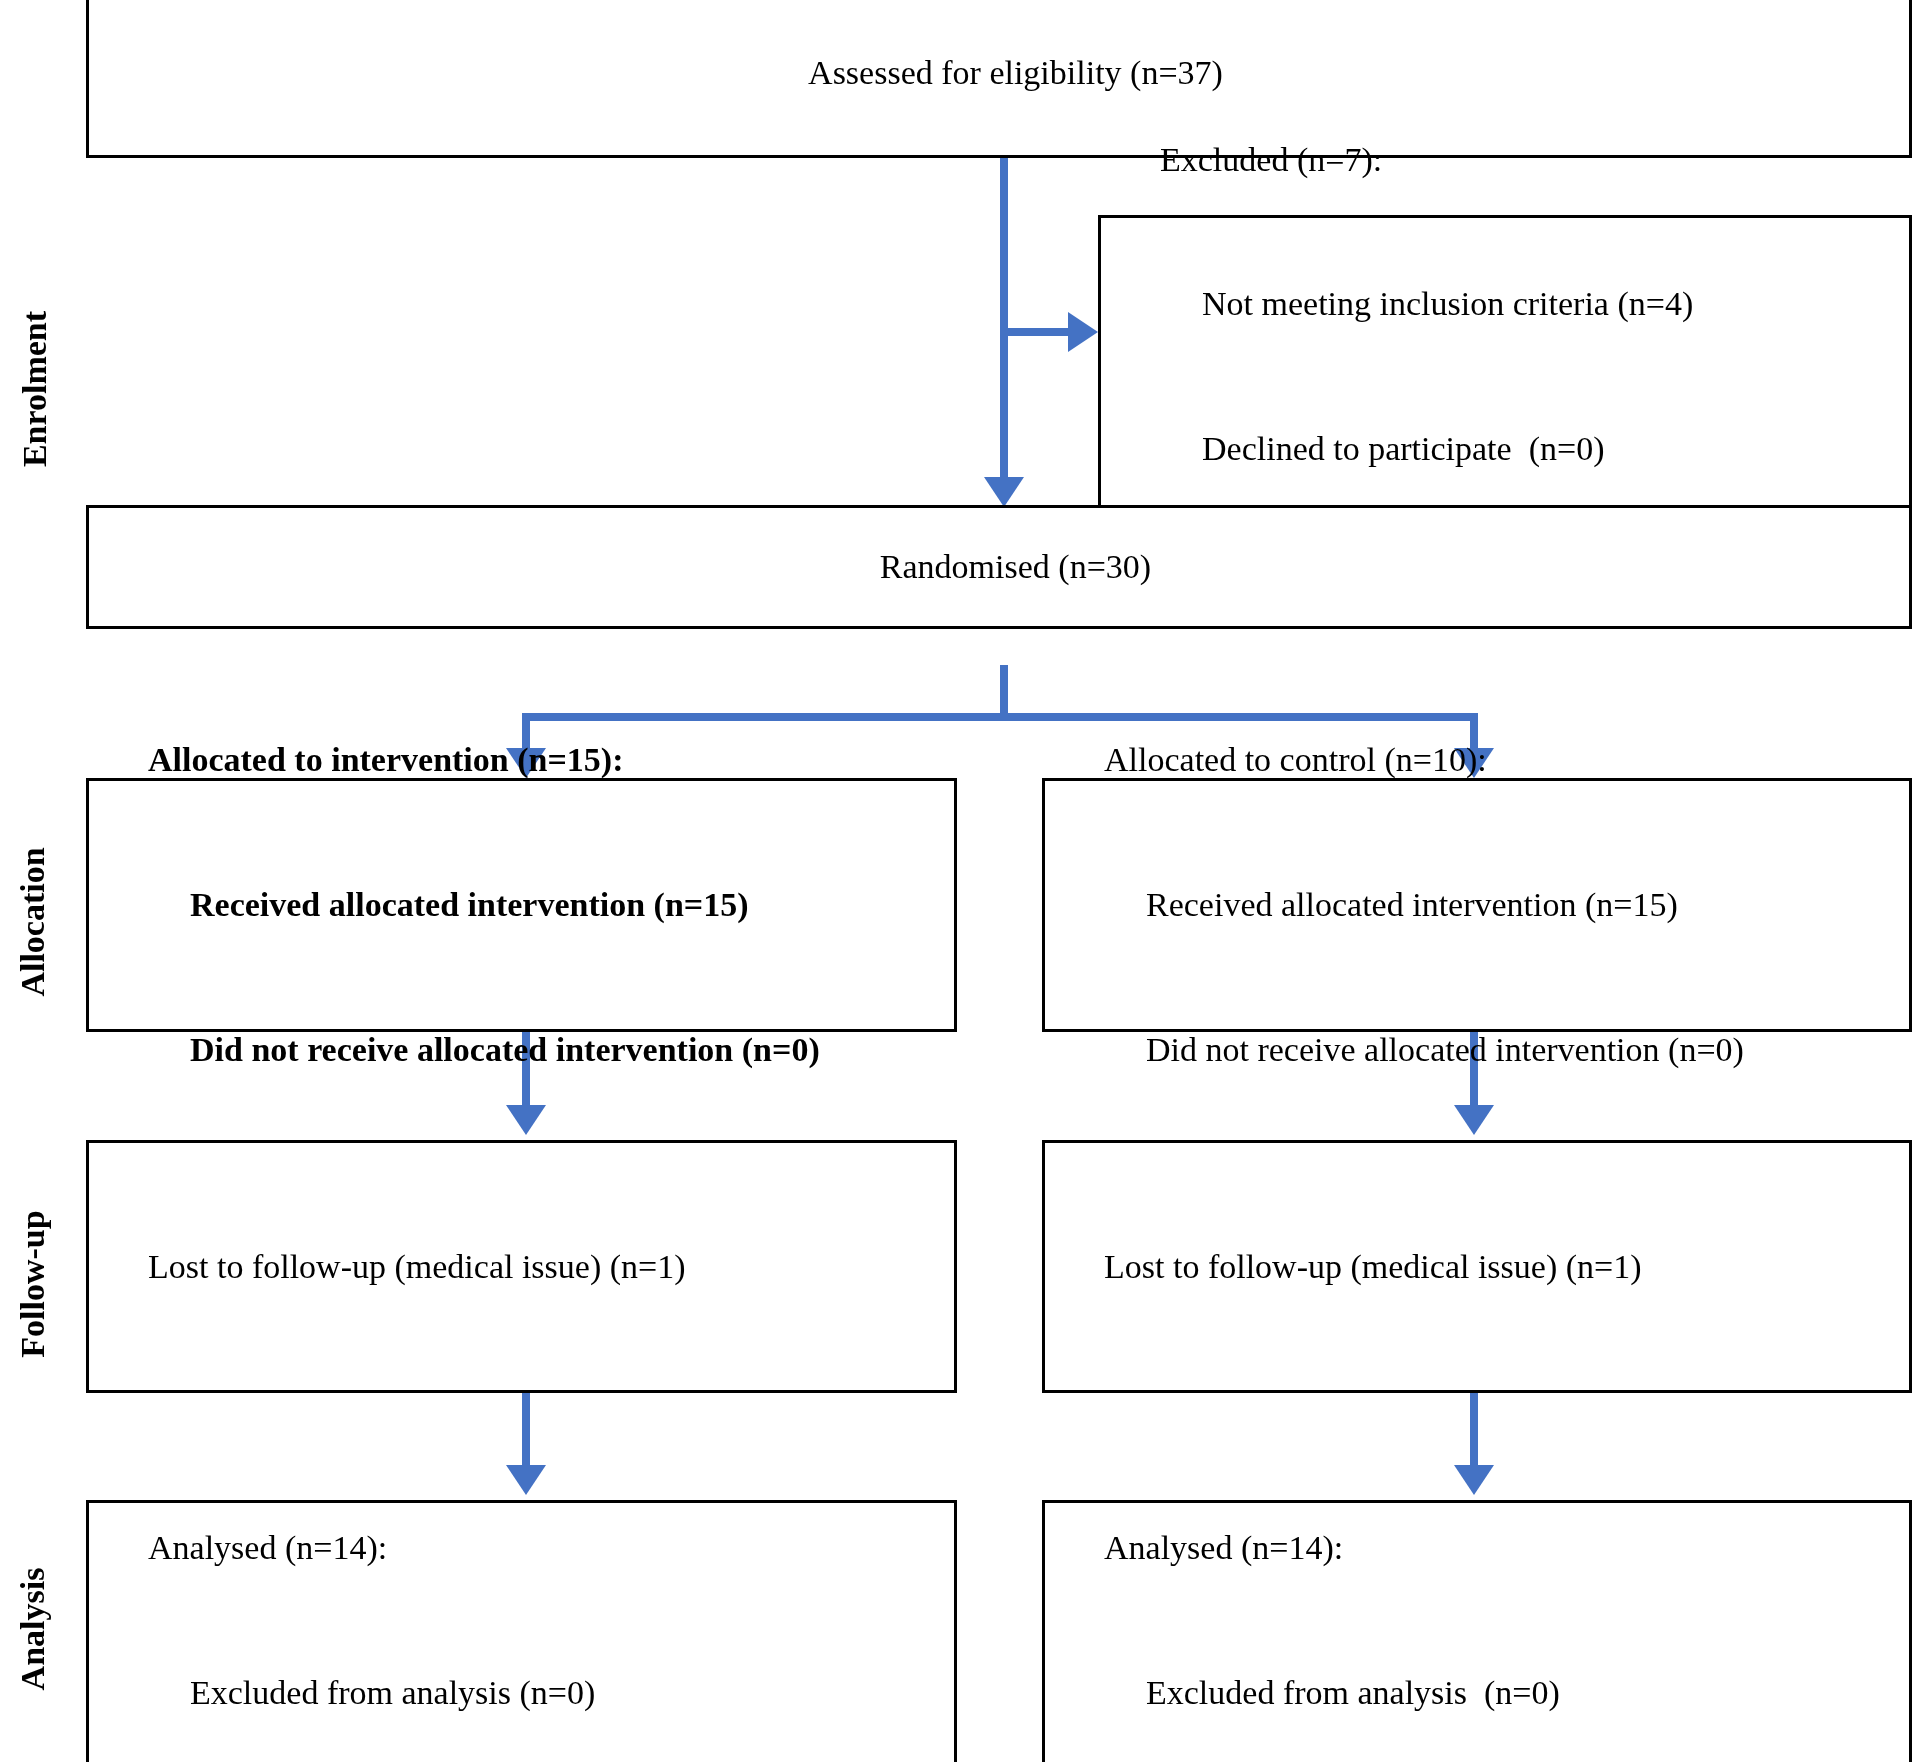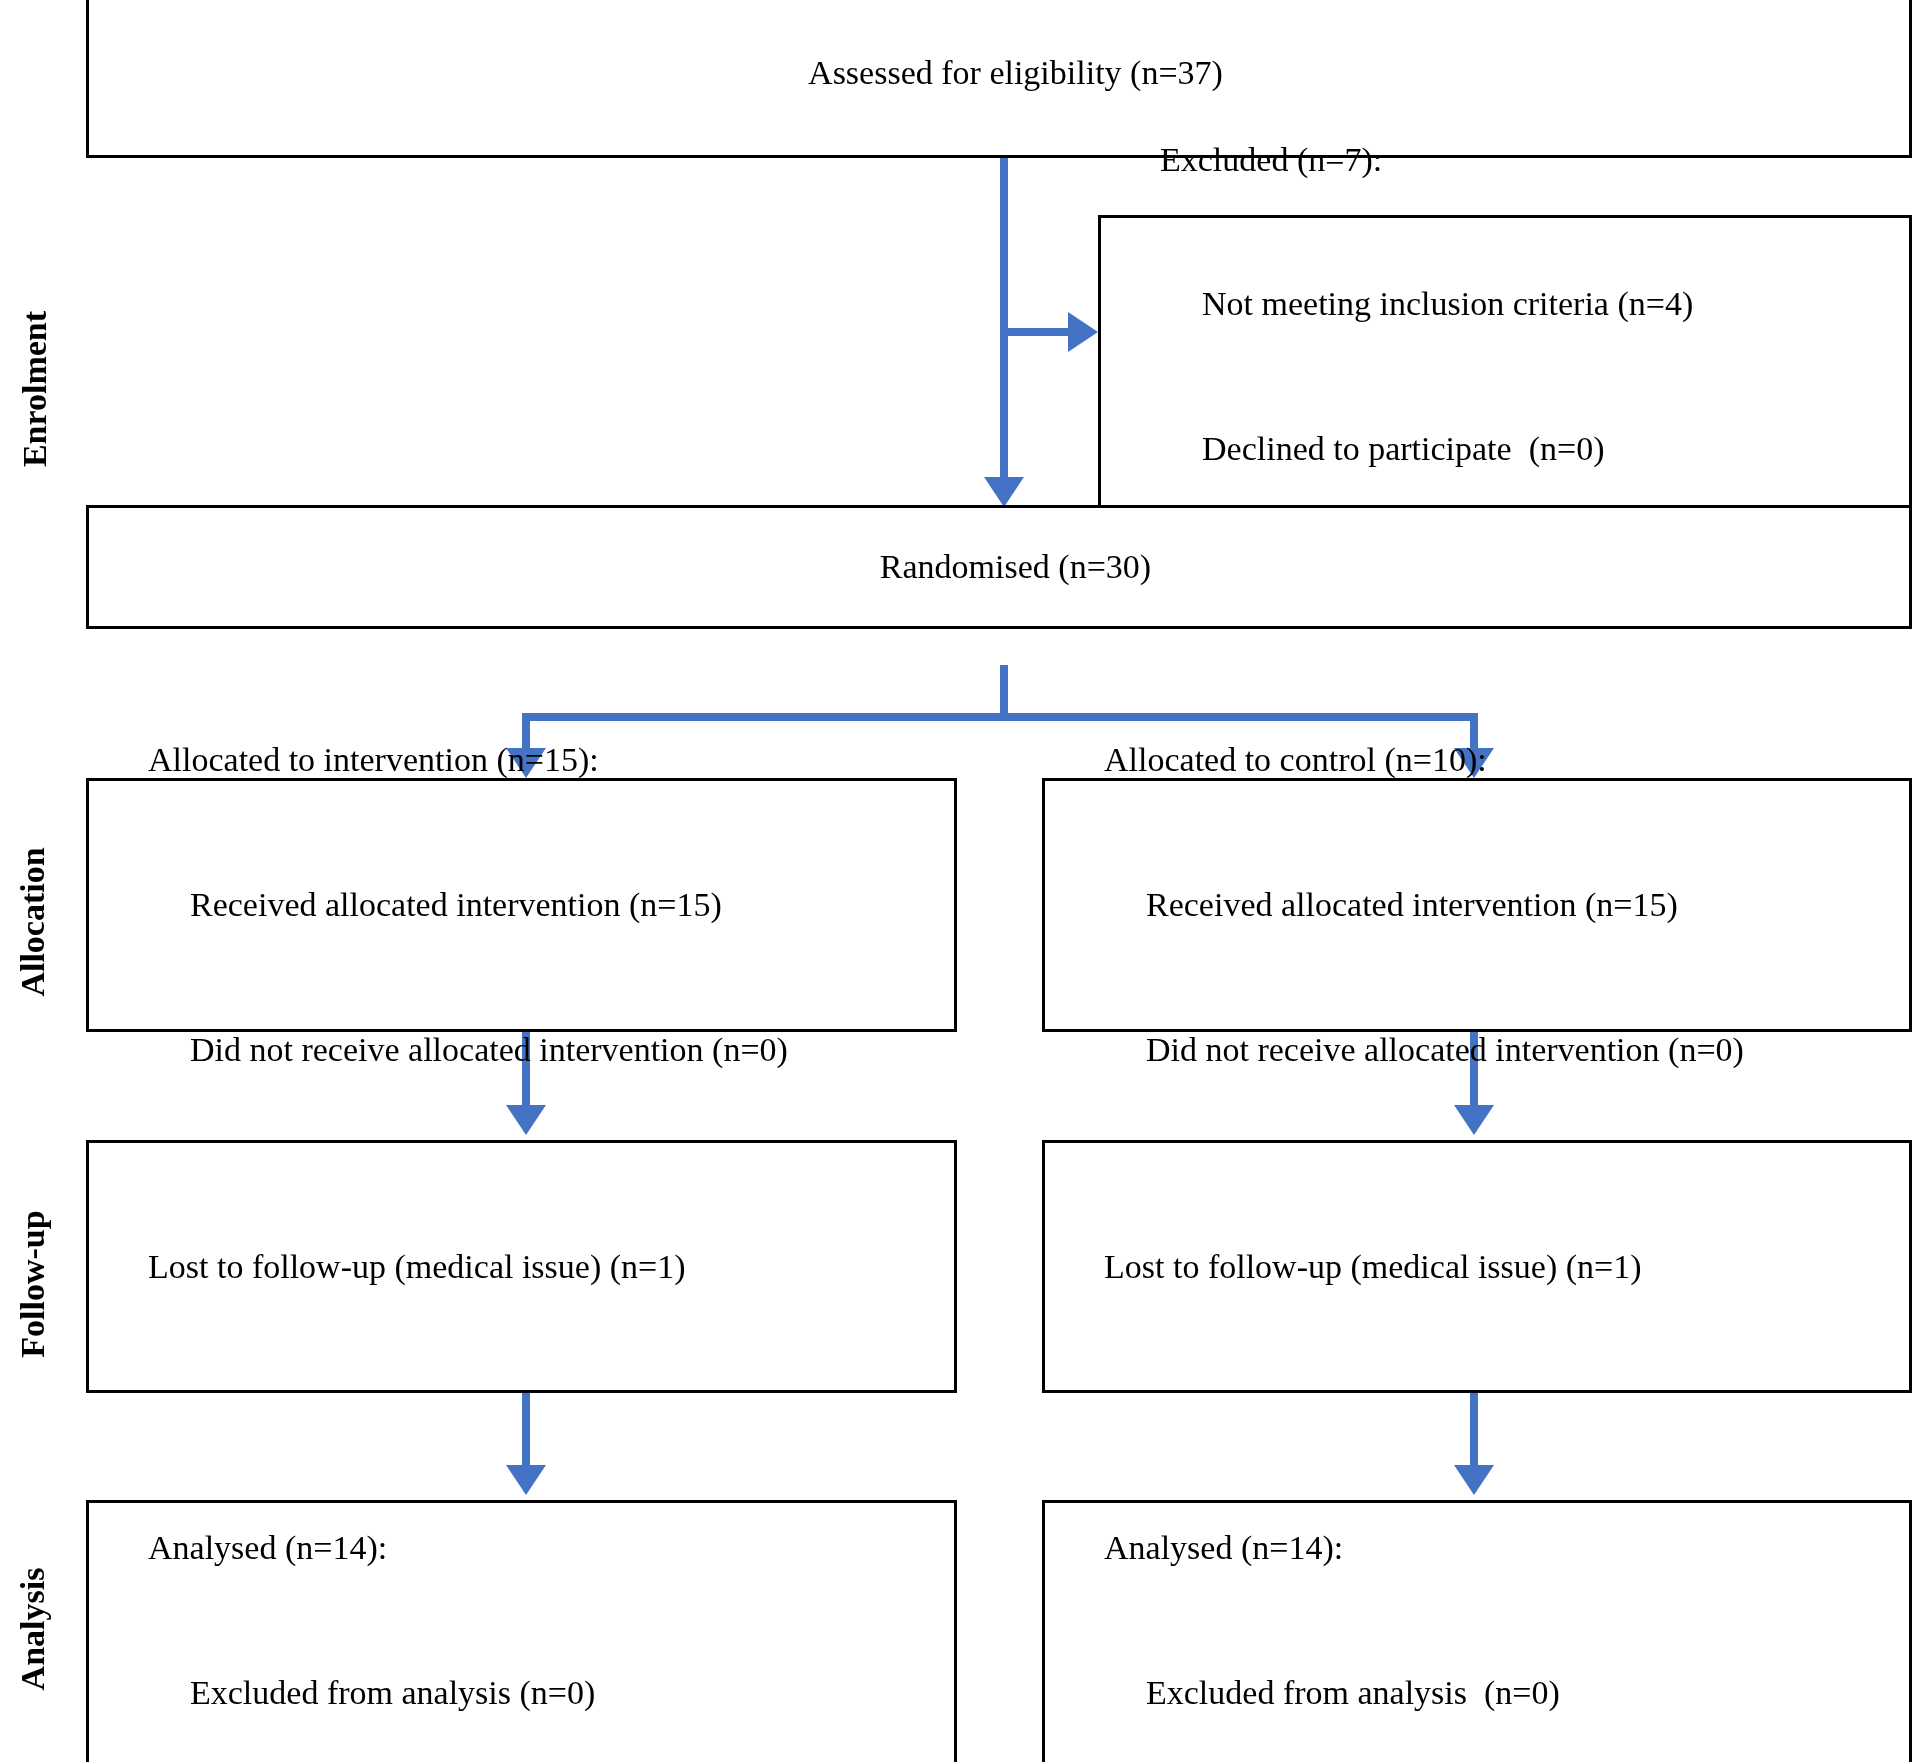--- a/index.html
+++ b/index.html
@@ -158,21 +158,21 @@
         <li class="indent1">Declined to participate  (n=0)</li>
         <li class="indent1">Other reasons (n=5)</li>
       </ul>
     </div>
   </div>
 
   <div class="box centered" style="left:86px; top:505px; width:1826px; height:124px;">
     <div class="box-text">Randomised (n=30)</div>
   </div>
 
-  <div class="box left-aligned" style="left:86px; top:778px; width:871px; height:254px;">
+  <div class="box left-aligned" style="left:86px; top:778px; width:871px; height:254px;font-weight:bold;">
     <div class="box-text" style="top:50%; transform:translateY(-50%);">
       <ul class="lines">
         <li>Allocated to intervention (n=15):</li>
         <li class="indent1">Received allocated intervention (n=15)</li>
         <li class="indent1">Did not receive allocated intervention (n=0)</li>
       </ul>
     </div>
   </div>
 
   <div class="box left-aligned" style="left:1042px; top:778px; width:870px; height:254px;">

